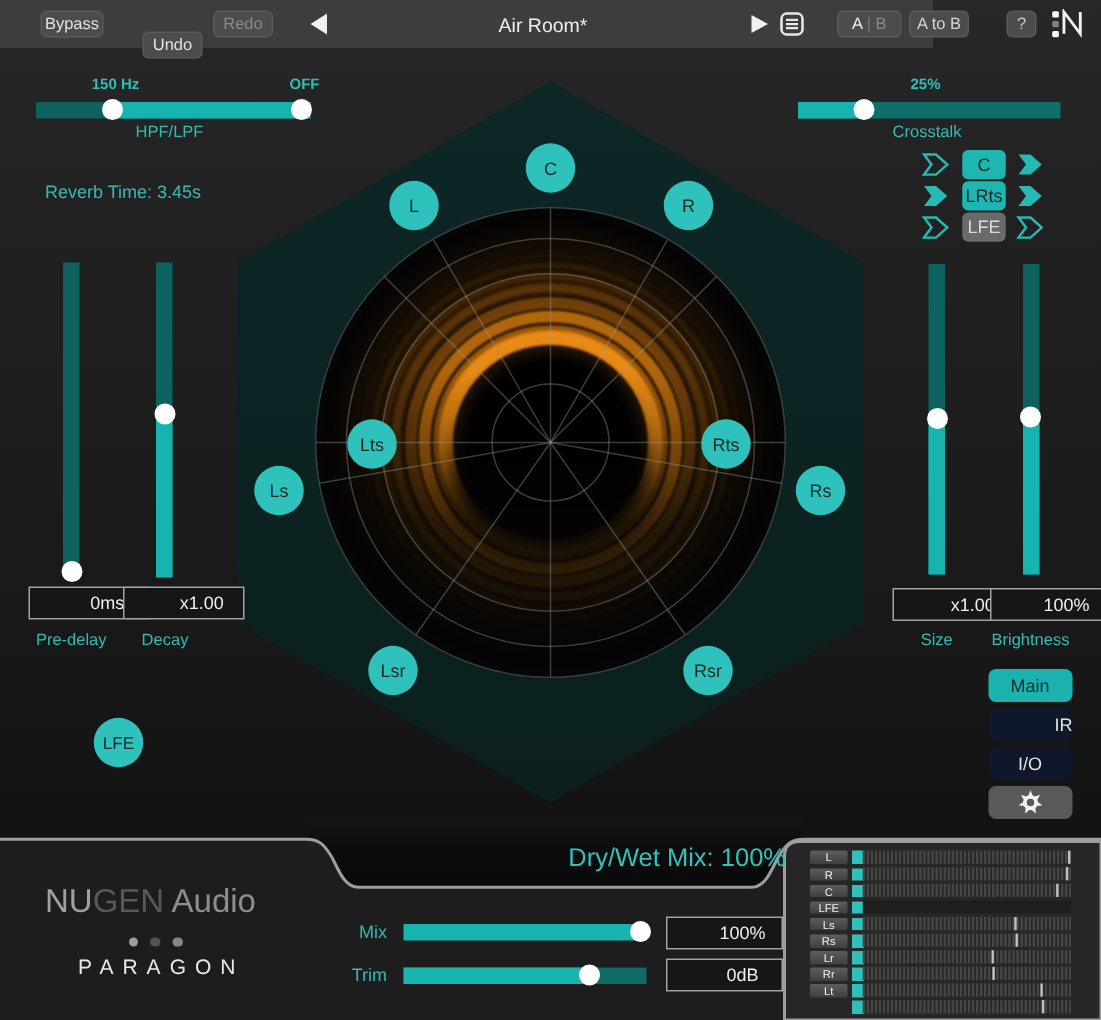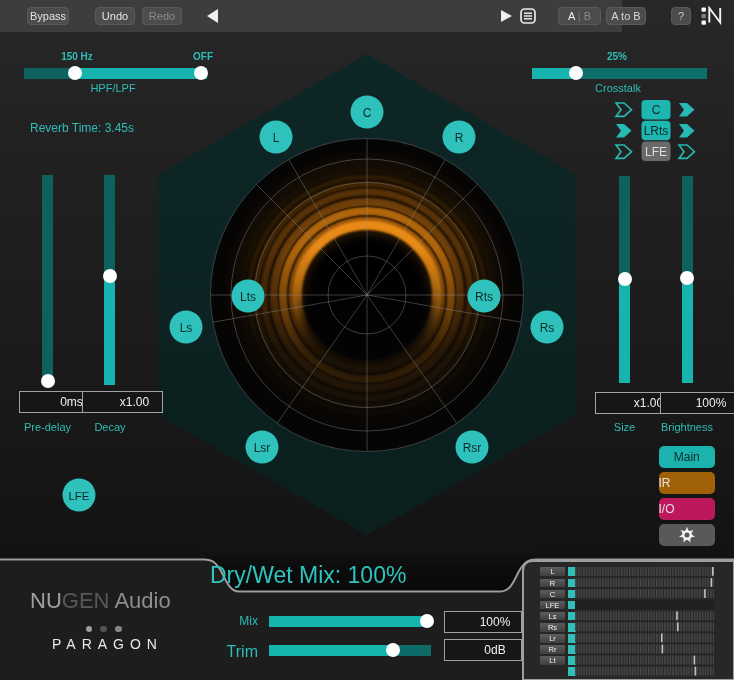--- a/index.html
+++ b/index.html
@@ -19,25 +19,26 @@
   .mlab{position:absolute;left:539.8px;width:25.4px;height:8.8px;background:linear-gradient(#5d5d5d,#3f3f3f);
         color:#f2f2f2;font-size:7.5px;line-height:9px;text-align:center;border-radius:1px;}
   .mteal{position:absolute;left:567.8px;width:7.8px;height:8.8px;background:#2fc0ba;}
 
 </style>
 </head>
 <body>
 
 <div id="topbar">
   <div class="tbtn" style="left:27px;width:40px;">Bypass</div>
-  <div class="tbtn" style="left:95px;width:38px;">Undo</div>
+  <div class="tbtn" style="left:95px;width:38px;margin-top:14px;">Undo</div>
   <div class="tbtn" style="left:142px;width:38px;color:#8a8a8a;">Redo</div>
   <svg class="abs" style="left:205px;top:9px;" width="15" height="15">
       <polygon points="13,0 13,14 2,7" fill="#efefef"></polygon>
     </svg>
+  <div class="abs" style="left:267px;top:9px;width:190px;text-align:center;color:#efefef;font-size:13px;">Air Room*</div>
   <svg class="abs" style="left:500px;top:9px;" width="15" height="15">
       <polygon points="1,1 1,13 12,7" fill="#efefef"></polygon>
     </svg>
   <svg class="abs" style="left:520px;top:8px;" width="17" height="17">
     <rect x="1" y="1" width="14" height="14" rx="3.5" fill="none" stroke="#e8e8e8" stroke-width="1.7"></rect>
     <line x1="4" y1="5.2" x2="12" y2="5.2" stroke="#e8e8e8" stroke-width="1.5"></line>
     <line x1="4" y1="8" x2="12" y2="8" stroke="#e8e8e8" stroke-width="1.5"></line>
     <line x1="4" y1="10.8" x2="12" y2="10.8" stroke="#e8e8e8" stroke-width="1.5"></line>
   </svg>
   <div class="tbtn" style="left:558px;width:41px;"><span style="color:#f0f0f0">A</span><span style="color:#777"> | </span><span style="color:#8a8a8a">B</span></div>
@@ -239,22 +240,22 @@
 <div class="vtrack" style="left:681.5px;top:175.5px;height:207px;background:#0d615e;">
   <div class="abs" style="left:0;top:102px;width:11px;height:105px;background:#17b3ae;"></div>
 </div>
 <div class="handle" style="left:680px;top:271px;"></div>
 <div class="vbox" style="left:595px;top:392px;width:57px;">x1.00</div>
 <div class="vbox" style="left:660px;top:392px;width:52px;">100%</div>
 <div class="hlabel" style="left:584.5px;top:421px;width:80px;">Size</div>
 <div class="hlabel" style="left:647px;top:421px;width:80px;">Brightness</div>
 
 <div class="abs" style="left:658.5px;top:446px;width:56.5px;height:22px;background:#1cb3ae;border-radius:5px;color:#0d2d2d;font-size:12px;line-height:22px;text-align:center;">Main</div>
-<div class="abs" style="left:658.5px;top:471.5px;width:56.5px;height:22px;background:#a16207;border-radius:5px;color:#e2e2e2;font-size:12px;line-height:22px;text-align:left;">IR</div>
-<div class="abs" style="left:658.5px;top:498px;width:56.5px;height:22px;background:#be185d;border-radius:5px;color:#e2e2e2;font-size:12px;line-height:22px;text-align:left;">I/O</div>
+<div class="abs" style="left:658.5px;top:471.5px;width:56.5px;height:22px;background:#0f172a;border-radius:5px;color:#e2e2e2;font-size:12px;line-height:22px;text-align:right;">IR</div>
+<div class="abs" style="left:658.5px;top:498px;width:56.5px;height:22px;background:#0f172a;border-radius:5px;color:#e2e2e2;font-size:12px;line-height:22px;text-align:center;">I/O</div>
 <div class="abs" style="left:658.5px;top:523.5px;width:56.5px;height:22px;background:#595959;border-radius:5px;">
   <svg width="56" height="22">
       <g transform="translate(28,11)">
         <path fill="#f2f2f2" fill-rule="evenodd" d="M-1.33,-4.82 L0.00,-8.20 L1.33,-4.82 L2.94,-4.05 L6.41,-5.11 L4.60,-1.97 L4.99,-0.22 L7.99,1.82 L4.40,2.37 L3.29,3.77 L3.56,7.39 L0.89,4.92 L-0.89,4.92 L-3.56,7.39 L-3.29,3.77 L-4.40,2.37 L-7.99,1.82 L-4.99,-0.22 L-4.60,-1.97 L-6.41,-5.11 L-2.94,-4.05 Z M2.5,0 A2.5,2.5 0 1,0 -2.5,0 A2.5,2.5 0 1,0 2.5,0 Z"></path>
       </g>
     </svg>
 </div>
 
 <svg class="abs" style="left:0;top:540px;" width="734" height="140" shape-rendering="geometricPrecision">
   <defs>
@@ -262,35 +263,35 @@
         <stop offset="0" stop-color="#151515"></stop>
         <stop offset="0.45" stop-color="#0c0c0c"></stop>
         <stop offset="1" stop-color="#090909"></stop>
       </linearGradient>
     </defs>
     <path d="M204,20.5 C213,20.5 216,24 221,32 C225,39 229,52.5 239,52.5 L501,52.5 C511,52.5 515,39 519,32 C524,24 527,20.5 536,20.5 L536,6 L204,6 Z" fill="url(#notchg)"></path>
   <path d="M0,20.5 H204 C213,20.5 216,24 221,32 C225,39 229,52.5 239,52.5 H501 C511,52.5 515,39 519,32 C524,24 527,20.5 536,20.5 H734 V140 H0 Z" fill="#1d1d1d"></path>
   <path d="M0,19.5 H204 C213,19.5 216,23 221,31 C225,38 229,51.5 239,51.5 H501 C511,51.5 515,38 519,31 C524,23 527,19.5 536,19.5 H734" fill="none" stroke="#9e9e9e" stroke-width="2"></path>
   <path d="M523,140 V31 Q523,21 533,21 H734 V140 Z" fill="#272727" stroke="#9e9e9e" stroke-width="2"></path>
 </svg>
-<div class="abs" style="left:210px;top:562px;width:314px;text-align:left;color:#2fc3bd;font-size:23px;">Dry/Wet Mix: 100%</div>
+<div class="abs" style="left:210px;top:562px;width:314px;text-align:right;color:#2fc3bd;font-size:17px;">Dry/Wet Mix: 100%</div>
 
 <div class="abs" style="left:30px;top:588px;font-size:22px;color:#9a9a9a;"><span style="color:#a0a0a0;">NU</span><span style="color:#585858;text-align:center;">GEN</span> <span style="color:#8e8e8e;">Audio</span></div>
 <div class="abs" style="left:85.5px;top:618px;">
   <span style="display:inline-block;width:6.5px;height:6.5px;border-radius:50%;background:#9c9c9c;"></span>
   <span style="display:inline-block;width:6.5px;height:6.5px;border-radius:50%;background:#525252;margin-left:4px;"></span>
   <span style="display:inline-block;width:6.5px;height:6.5px;border-radius:50%;background:#868686;margin-left:4px;"></span>
 </div>
 <div class="abs" style="left:52px;top:636px;font-size:14px;color:#e8e8e8;letter-spacing:6px;">PARAGON</div>
 
 <div class="abs" style="left:198px;top:614px;width:60px;text-align:right;color:#2fbdb7;font-size:12px;">Mix</div>
 <div class="abs" style="left:269px;top:615.5px;width:162px;height:11px;background:#17b3ae;"></div>
 <div class="handle" style="left:420px;top:614px;"></div>
 <div class="vbox" style="left:444px;top:611px;width:52px;">100%</div>
-<div class="abs" style="left:198px;top:643px;width:60px;text-align:right;color:#2fbdb7;font-size:16px;">Trim</div>
+<div class="abs" style="left:198px;top:643px;width:60px;text-align:right;color:#2fbdb7;font-size:12px;">Trim</div>
 <div class="abs" style="left:269px;top:644.5px;width:162px;height:11px;background:#0e6b67;">
   <div class="abs" style="left:0;top:0;width:124px;height:11px;background:#17b3ae;"></div>
 </div>
 <div class="handle" style="left:386px;top:643px;"></div>
 <div class="vbox" style="left:444px;top:639px;width:52px;">0dB</div>
 
 <div class="mlab" style="top:567.4px;">L</div>
 <div class="mteal" style="top:567.4px;"></div>
 <div class="mlab" style="top:578.5px;">R</div>
 <div class="mteal" style="top:578.5px;"></div>

